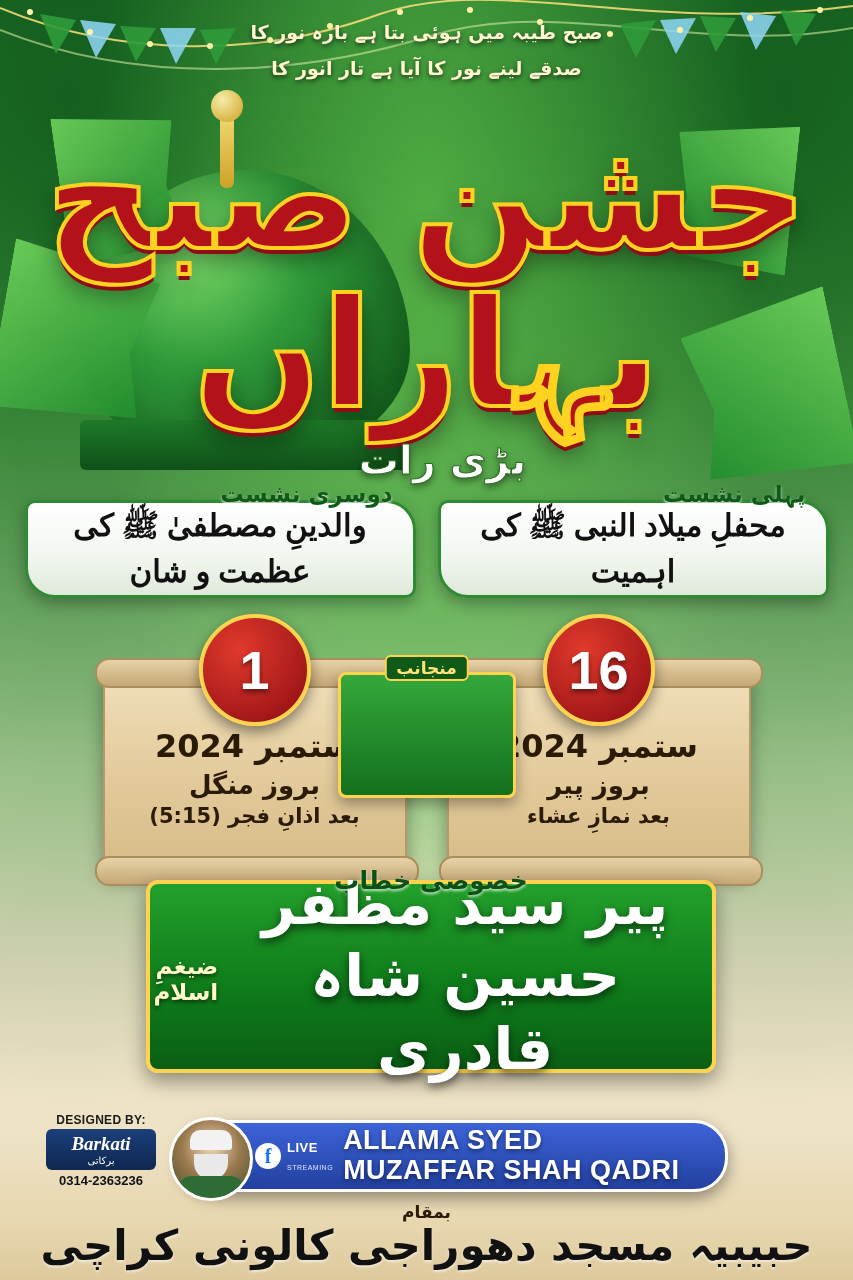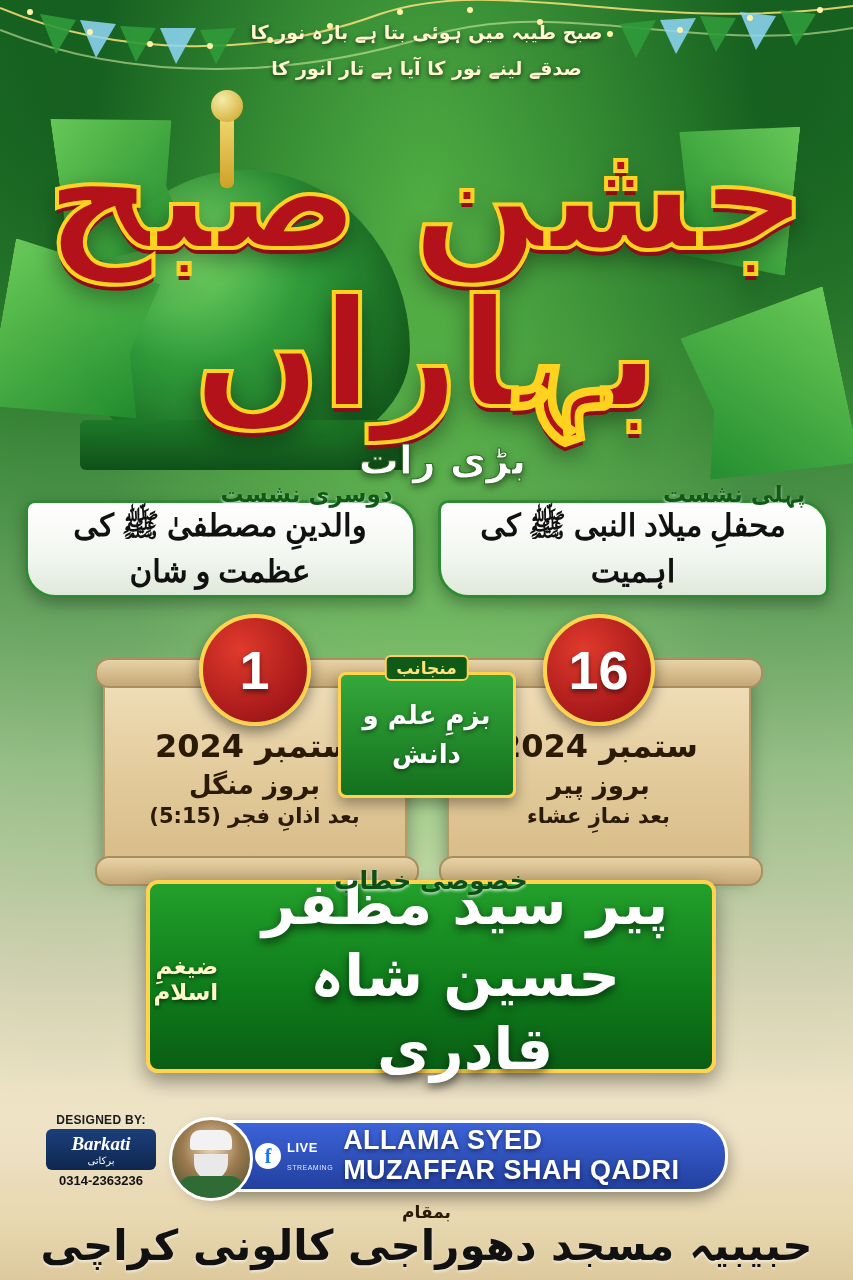--- a/index.html
+++ b/index.html
@@ -351,21 +351,20 @@
       <div class="scroll-text">
         <div class="scroll-month">ستمبر 2024</div>
         <div class="scroll-day">بروز منگل</div>
         <div class="scroll-time">بعد اذانِ فجر (5:15)</div>
       </div>
     </div>
   </div>
 
   <div class="mid-ribbon">
     <span class="tag">منجانب</span>
-    <span class="txt">بزمِ علم و دانش</span>
   </div>
 
   <div class="speaker-panel">
     <span class="speaker-kicker">خصوصی خطاب</span>
     <div class="speaker-title">ضیغمِ اسلام</div>
     <div class="speaker-name">پیر سید مظفر حسین شاہ قادری</div>
   </div>
 
   <div class="sand"></div>
 

